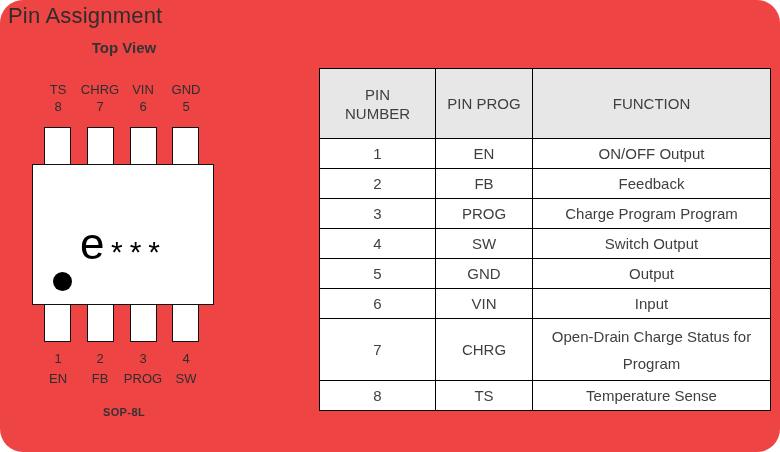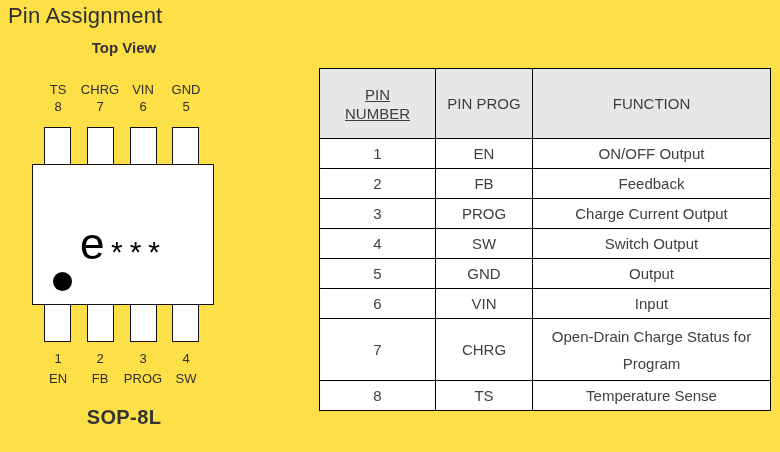--- a/index.html
+++ b/index.html
@@ -1,33 +1,33 @@
 <!DOCTYPE html>
 <html><head>
 <meta charset="utf-8">
 <style>
   * { margin:0; padding:0; box-sizing:border-box; }
   body { background:#fff; font-family:"Liberation Sans", sans-serif; }
   .page {
-    position:relative; width:780px; height:452px; background:#fde047;
-    color:#3f3f3f; overflow:hidden;
+    position:relative; width:780px; height:452px; background:#ef4444;
+    color:#3f3f3f; overflow:hidden;border-radius:23px;
   }
 
   
   .page-title {
     position:absolute; left:8px; top:3px;
     font-size:22px; color:#2d2d2d; letter-spacing:0.2px;
   }
   .top-view-label {
     position:absolute; left:34px; top:39px; width:180px;
     text-align:center; font-size:15px; font-weight:bold; color:#333;
   }
   .package-label {
     position:absolute; left:34px; top:406px; width:180px;
-    text-align:center; font-size:20px; font-weight:bold; color:#333; letter-spacing:0.4px;
+    text-align:center; font-size:11px; font-weight:bold; color:#333; letter-spacing:0.4px;
   }
 
   
   .diagram { position:absolute; left:0; top:0; width:260px; height:450px; }
   .chip-body {
     position:absolute; left:32px; top:164px; width:182px; height:141px;
     border:1.5px solid #111; background:#fff; z-index:2;
   }
   .pin {
     position:absolute; width:27px; height:39px;
@@ -71,21 +71,21 @@
     padding:0 8px; background:#fff;
   }
   .pin-table th {
     background:#e7e7e7; font-weight:normal; height:70px; font-size:15px;
   }
   .pin-table td { height:30px; line-height:18px; }
   .pin-table tr.tall td { height:62px; line-height:27px; }
   .col-num  { width:116px; }
   .col-name { width:97px; }
   .col-func { width:238px; }
-  .wrap-narrow { display:inline-block; width:72px; line-height:19px;text-decoration:underline; }
+  .wrap-narrow { display:inline-block; width:72px; line-height:19px; }
 </style>
 </head>
 <body>
 
 <div class="page">
 
   <div class="page-title">Pin Assignment</div>
 
   <div class="diagram">
     <div class="top-view-label">Top View</div>
@@ -148,21 +148,21 @@
         <td>ON/OFF Output</td>
       </tr>
       <tr>
         <td>2</td>
         <td>FB</td>
         <td>Feedback</td>
       </tr>
       <tr>
         <td>3</td>
         <td>PROG</td>
-        <td>Charge Current Output</td>
+        <td>Charge Program Program</td>
       </tr>
       <tr>
         <td>4</td>
         <td>SW</td>
         <td>Switch Output</td>
       </tr>
       <tr>
         <td>5</td>
         <td>GND</td>
         <td>Output</td>

